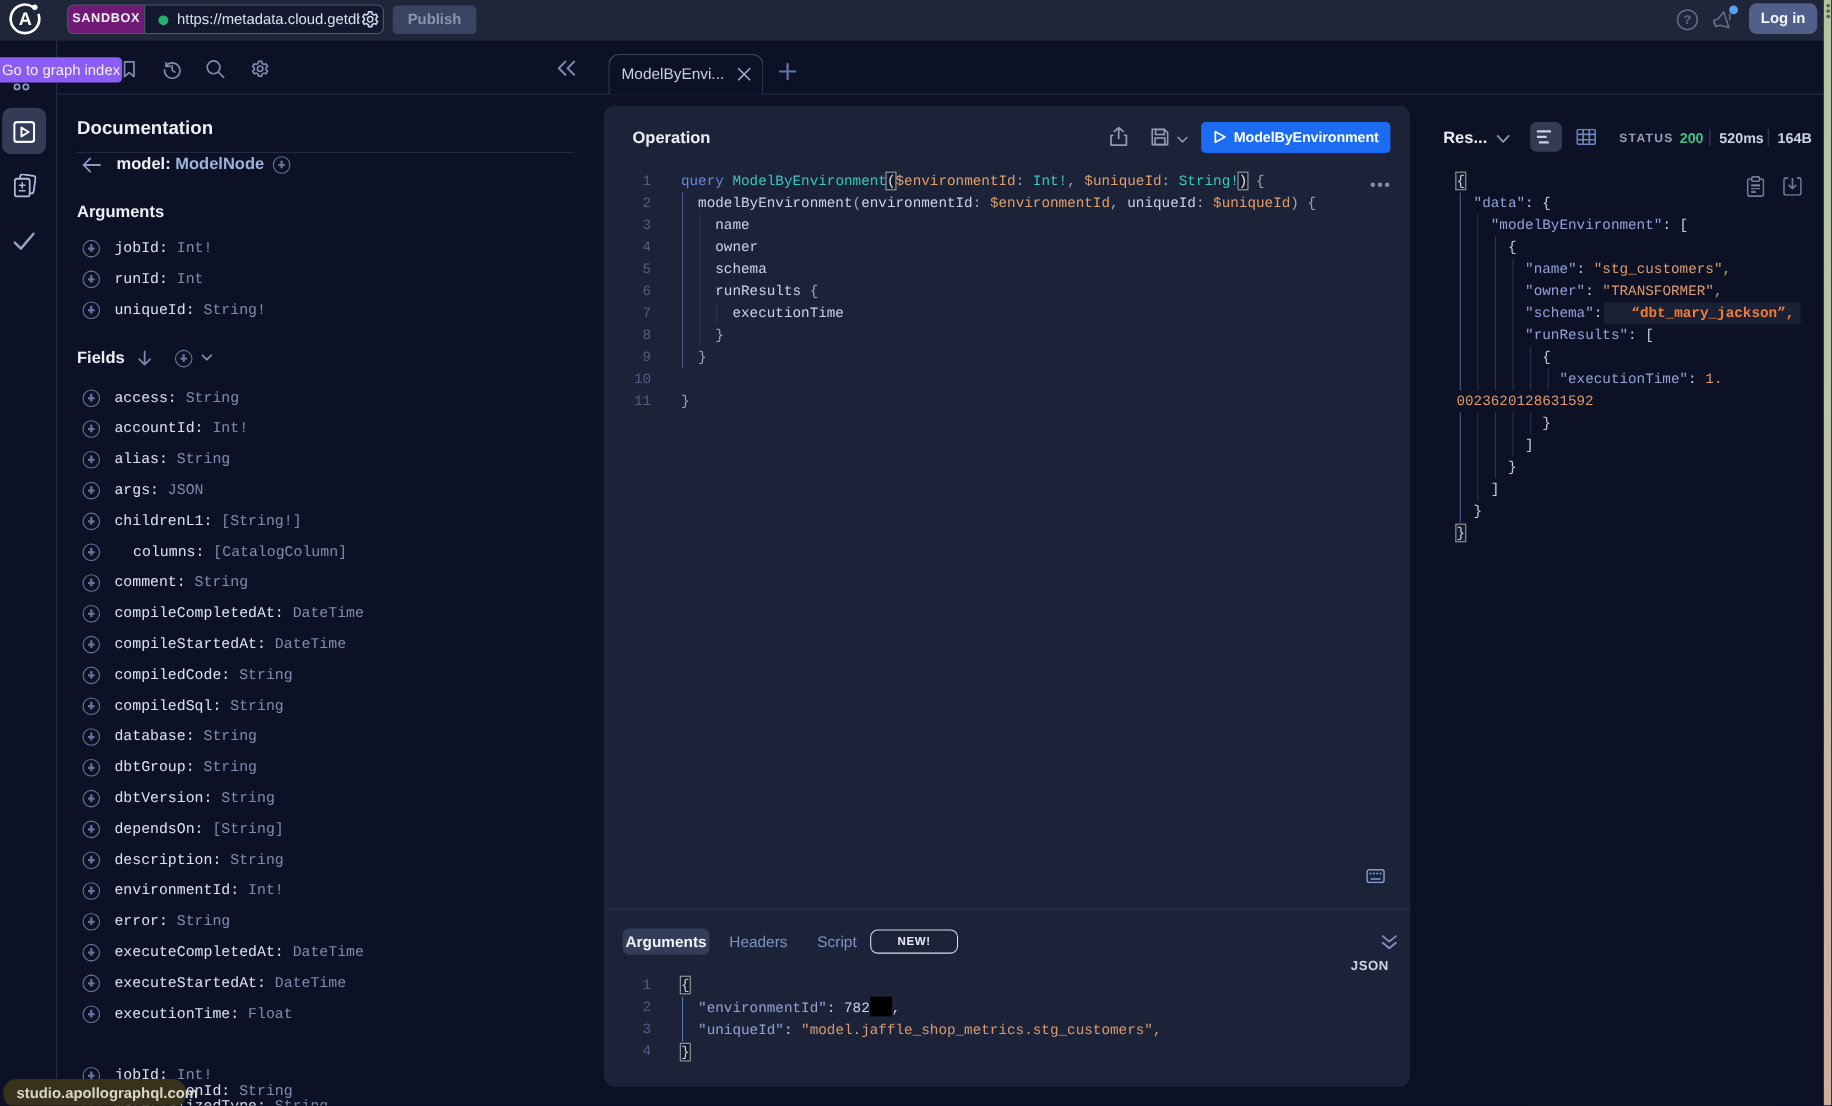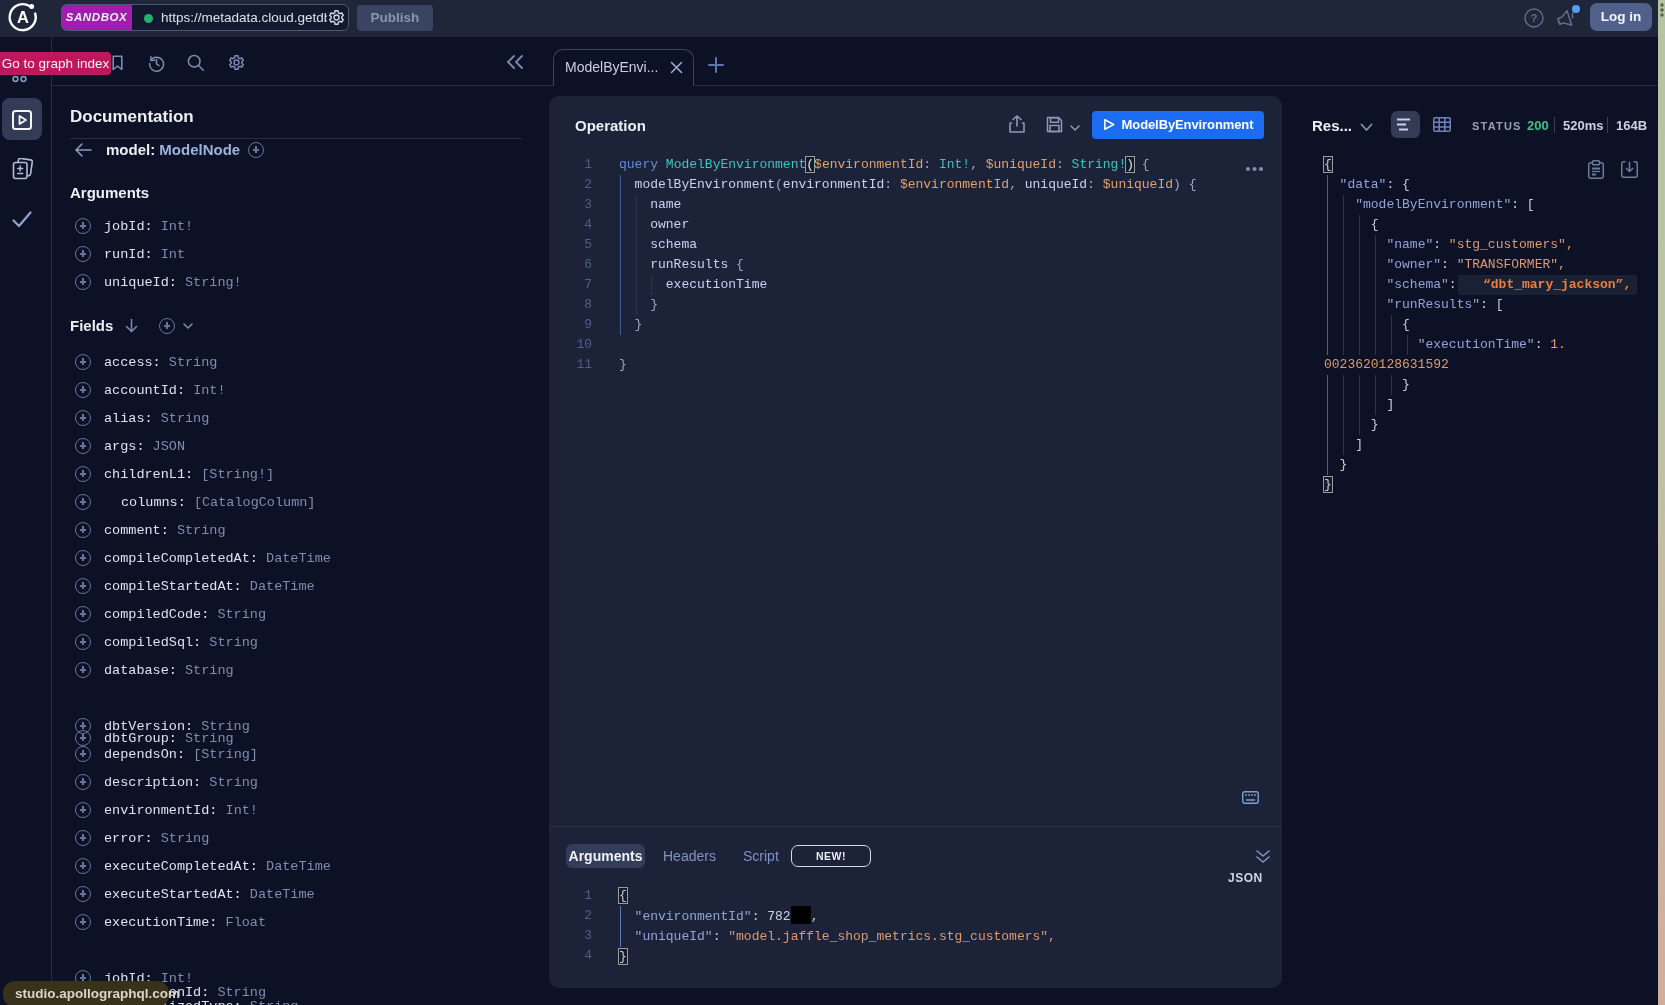--- a/index.html
+++ b/index.html
@@ -4,21 +4,21 @@
 <style>
   * { margin:0; padding:0; box-sizing:border-box; }
   html,body { width:1665px; height:1005px; overflow:hidden; }
   body { background:#0d1126; font-family:"Liberation Sans", sans-serif; position:relative; }
   .abs { position:absolute; }
   .mono { font-family:"Liberation Mono", monospace; }
   pre { font-family:"Liberation Mono", monospace; font-size:13px; line-height:20px; }
 
   
   #topbar { left:0; top:0; width:1658px; height:37px; background:#1f2639; }
-  #sandboxchip { left:61px; top:4px; width:71px; height:27px; background:#a21caf; border:1px solid #4d5875; border-radius:6px 0 0 6px; color:#eef0f6; font-size:11.5px; font-weight:bold; letter-spacing:.6px; text-align:center; line-height:25px;font-style:italic; }
+  #sandboxchip { left:61px; top:4px; width:71px; height:27px; background:#701a75; border:1px solid #4d5875; border-radius:6px 0 0 6px; color:#eef0f6; font-size:11.5px; font-weight:bold; letter-spacing:.6px; text-align:center; line-height:25px; }
   #urlbox { left:131px; top:4px; width:218px; height:27px; background:#13182e; border:1px solid #4d5875; border-radius:0 6px 6px 0; }
   #urlbox .dot { position:absolute; left:12px; top:9px; width:9px; height:9px; border-radius:50%; background:#23b26b; }
   #urlbox .url { position:absolute; left:29px; top:5px; width:166px; color:#dce0ec; font-size:13.5px; white-space:nowrap; overflow:hidden; }
   #publish { left:357px; top:5px; width:76px; height:26px; background:#394462; border-radius:4px; color:#8a95b0; font-size:13.5px; font-weight:bold; text-align:center; line-height:26px; }
   #login { left:1590px; top:3px; width:62px; height:28px; background:#50608a; border-radius:7px; color:#f3f5f9; font-size:13.5px; font-weight:bold; text-align:center; line-height:27px; }
 
   
   #rail { left:0; top:37px; width:52px; height:968px; border-right:1px solid #272e49; }
   #railactive { left:2px; top:98px; width:40px; height:42px; background:#343b57; border-radius:8px; }
 
@@ -140,21 +140,21 @@
     <span class="fname">compiledCode: <span class="ftype">String</span></span>
   </div>
 <div class="docrow" style="top:628px;">
     <span class="plusc"></span>
     <span class="fname">compiledSql: <span class="ftype">String</span></span>
   </div>
 <div class="docrow" style="top:656px;">
     <span class="plusc"></span>
     <span class="fname">database: <span class="ftype">String</span></span>
   </div>
-<div class="docrow" style="top:724px;">
+<div class="docrow" style="top:684px;">
     <span class="plusc"></span>
     <span class="fname">dbtGroup: <span class="ftype">String</span></span>
   </div>
 <div class="docrow" style="top:712px;">
     <span class="plusc"></span>
     <span class="fname">dbtVersion: <span class="ftype">String</span></span>
   </div>
 <div class="docrow" style="top:740px;">
     <span class="plusc"></span>
     <span class="fname">dependsOn: <span class="ftype">[String]</span></span>
@@ -409,17 +409,17 @@
     </svg></div>
 
 <div class="abs" style="left:1658px; top:0; width:7px; height:1005px; background:linear-gradient(180deg,#b3c4a4 0%,#bdc3a8 40%,#c9b6a4 70%,#cfae9e 100%);"></div>
 
 <div class="abs" style="left:1659px; top:3px;"><svg width="6" height="14" viewBox="0 0 6 14">
       <circle cx="3" cy="2" r="1.7" fill="#5c6140"></circle>
       <circle cx="3" cy="7" r="1.7" fill="#5c6140"></circle>
       <circle cx="3" cy="12" r="1.7" fill="#5c6140"></circle>
     </svg></div>
 
-<div class="abs" style="left:0px; top:52px; width:111px; height:23px; background:#be185d; border-radius:0 4px 4px 0; color:#f2f2f2; font-size:13.5px; line-height:23px; text-align:center;">Go to graph index</div>
+<div class="abs" style="left:0px; top:52px; width:111px; height:23px; background:#8b5cf6; border-radius:0 4px 4px 0; color:#f2f2f2; font-size:13.5px; line-height:23px; text-align:center;">Go to graph index</div>
 <div class="abs" style="left:14px; top:975px;"><svg width="18" height="8" viewBox="0 0 18 8">
       <path d="M2 8 L5 2 M9 8 L9 1 M14 8 L12 3" stroke="#5b79b0" stroke-width="1.8" fill="none"></path>
     </svg></div>
 <div class="abs" style="left:3px; top:981px; width:166px; height:26px; background:#38321b; border-radius:12px; color:#d8d6c9; font-size:13.5px; font-weight:bold; line-height:25px;"><span style="margin-left:12px;">studio.apollographql.com</span></div>
 
 </body></html>

